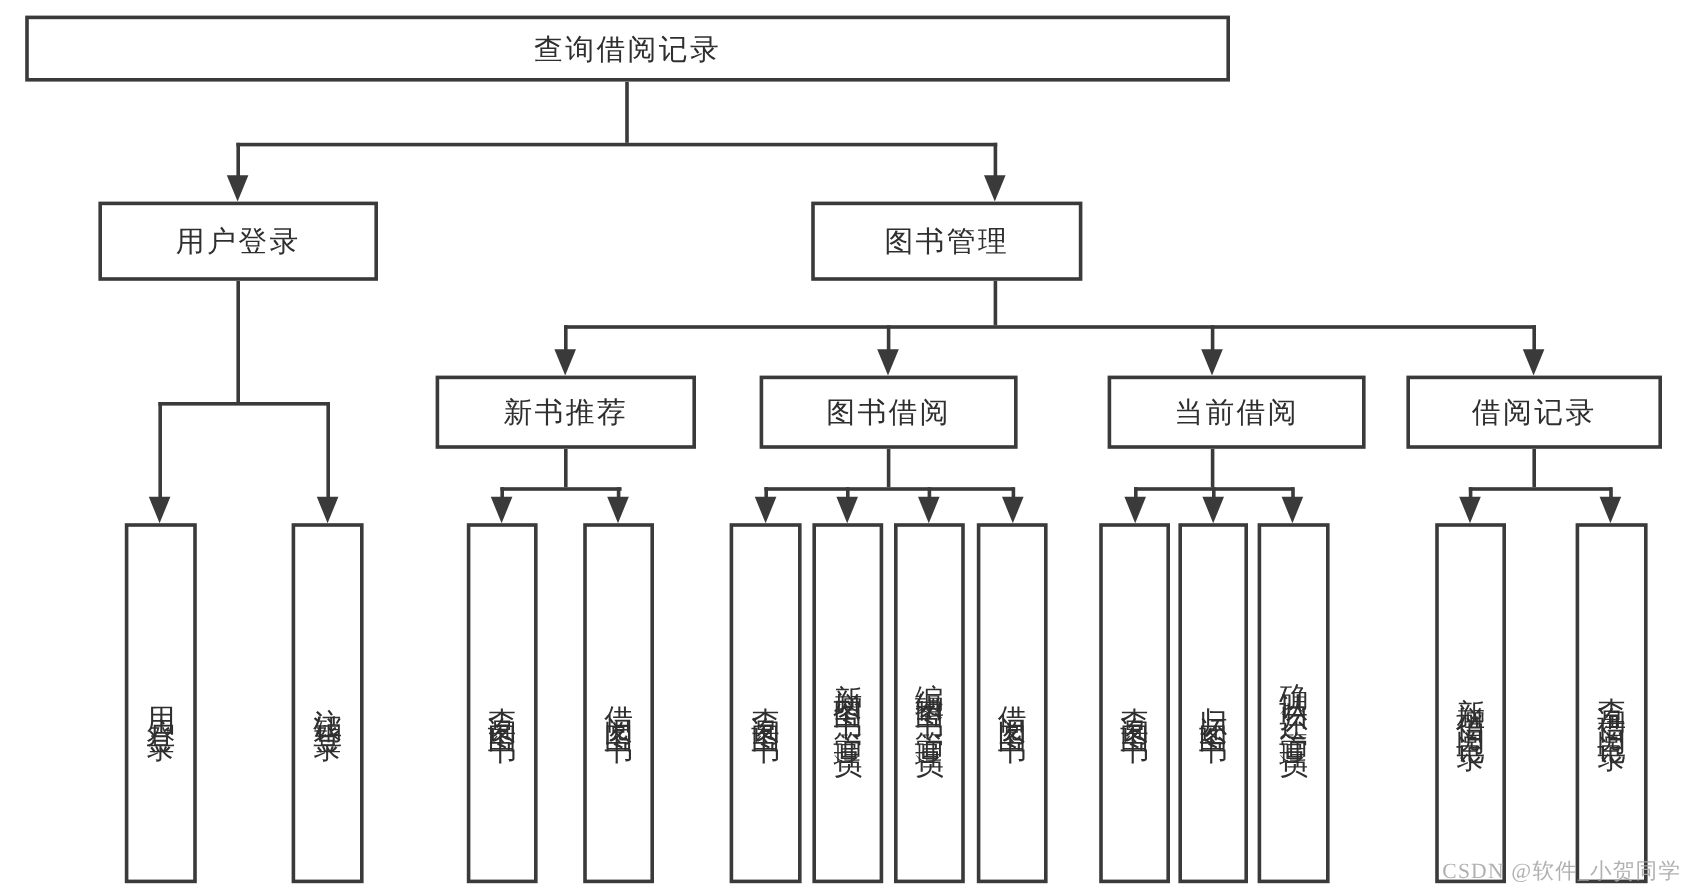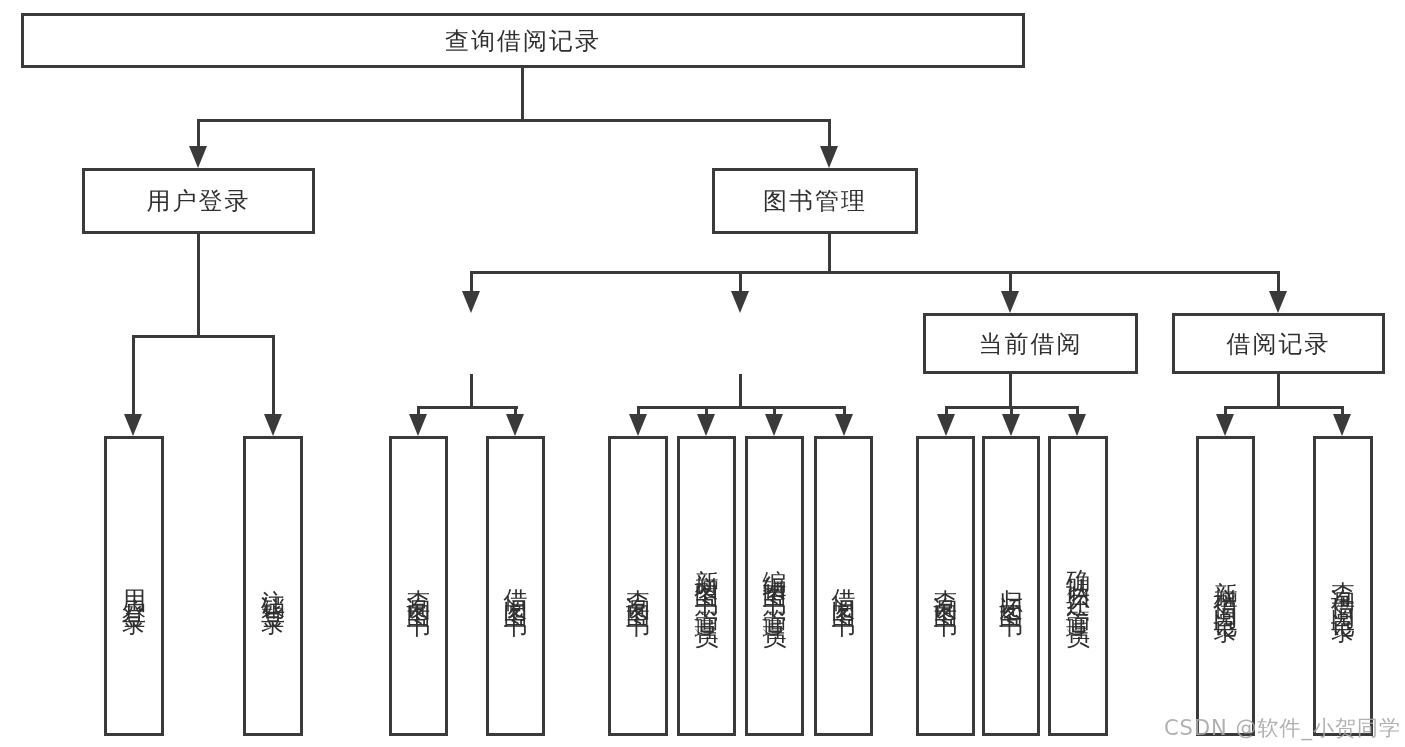--- a/index.html
+++ b/index.html
@@ -41,25 +41,26 @@
   .hl{position:absolute;height:3px;background:var(--line);z-index:1;}
   .ah{
     position:absolute;width:0;height:0;z-index:1;
     border-left:9px solid transparent;
     border-right:9px solid transparent;
     border-top:22px solid var(--line);
   }
   .watermark{
     position:absolute;
     right:4px;top:714px;
-    font-size:21px;
+    font-size:18px;
     color:var(--wm);
     letter-spacing:1px;
     z-index:5;
     opacity:.9;
+    font-family:Liberation Serif, serif;
   }
 </style>
 </head>
 <body>
 
 <div class="canvas">
 
   <div class="vl" style="left:521px;top:68px;height:51px"></div>
   <div class="hl" style="left:197px;top:119px;width:634px"></div>
   <div class="vl" style="left:197px;top:119px;height:29px"></div>
@@ -119,24 +120,30 @@
   <div class="vl" style="left:1341px;top:406px;height:10px"></div>
   <div class="ah" style="left:1333px;top:414px"></div>
 
   <div class="box h" style="left:21px;top:13px;width:1004px;height:55px">
     <span>查询借阅记录</span>
   </div>
 
   <div class="box h l2" style="left:82px;width:233px">
     <span>用户登录</span>
   </div>
-  <div class="box h l2" style="left:712px;width:206px">
+  <div class="box h l2" style="left:676px;width:226px">
     <span>图书管理</span>
   </div>
 
+  <div class="box h l3" style="left:363px;width:217px">
+    <span>新书推荐</span>
+  </div>
+  <div class="box h l3" style="left:633px;width:215px">
+    <span>图书借阅</span>
+  </div>
   <div class="box h l3" style="left:923px;width:215px">
     <span>当前借阅</span>
   </div>
   <div class="box h l3" style="left:1172px;width:213px">
     <span>借阅记录</span>
   </div>
 
   <div class="box leaf" style="left:104px;width:60px">
     <span class="vtext">用户登录</span>
   </div>

